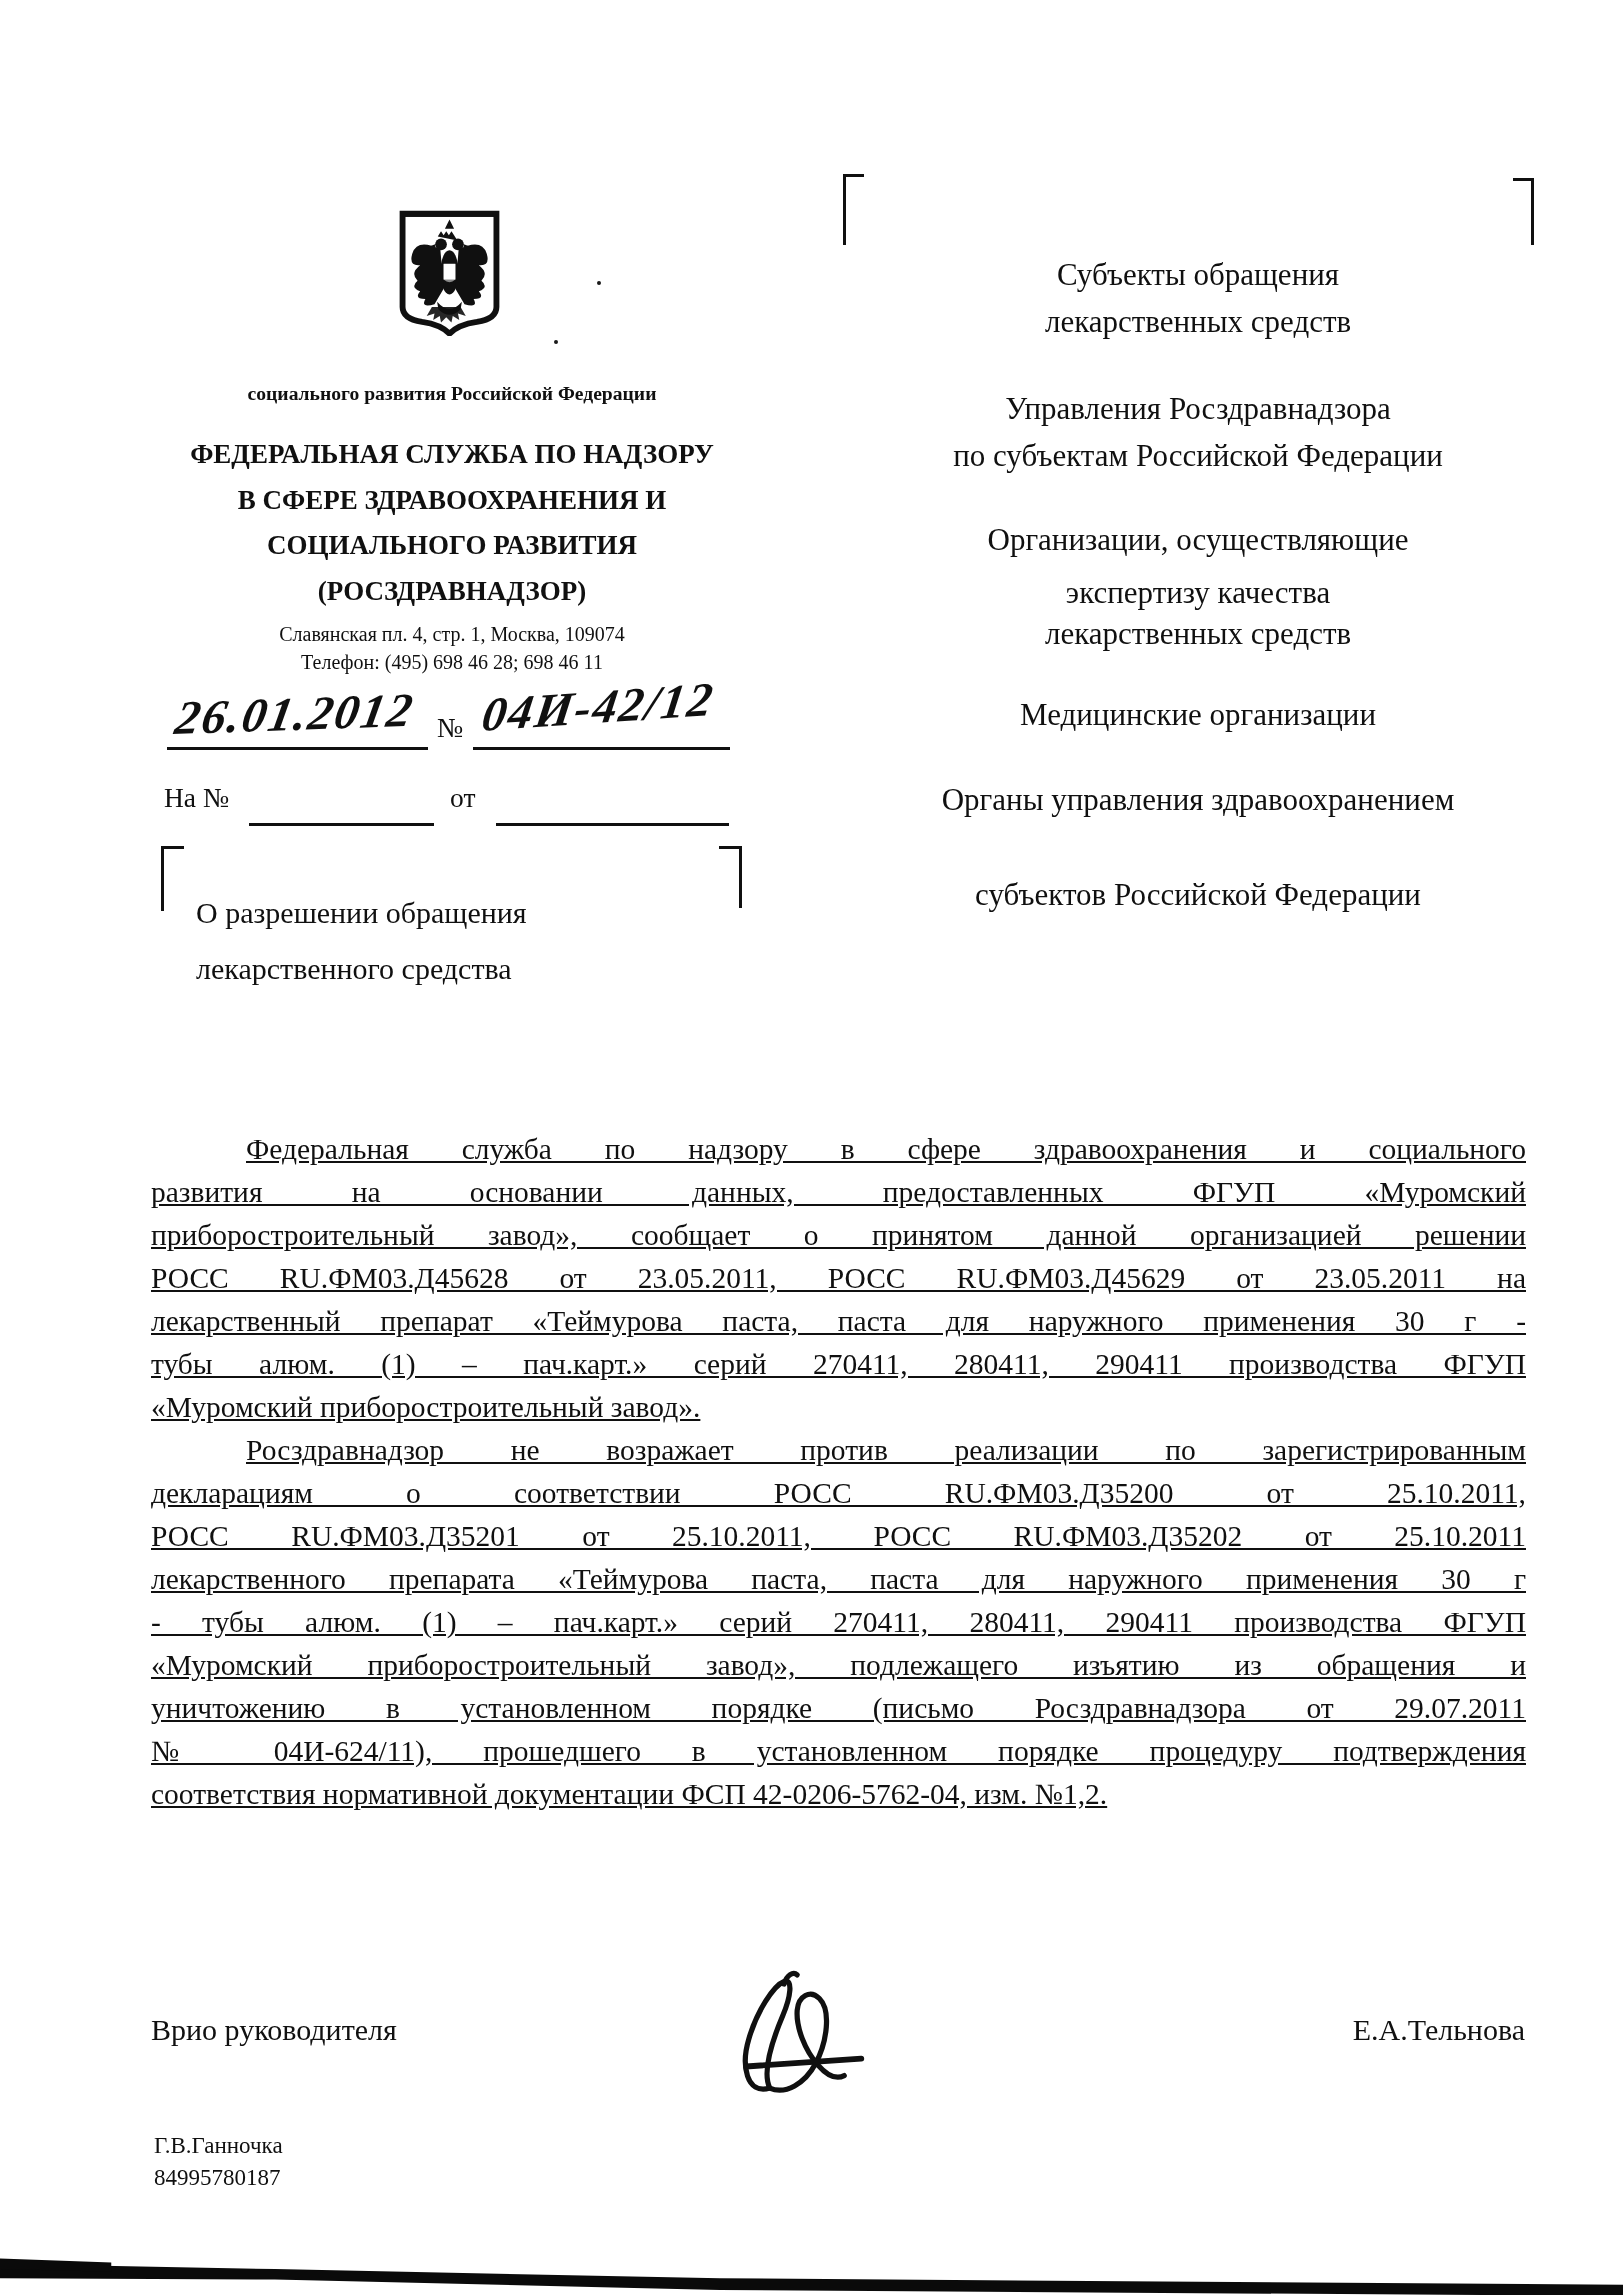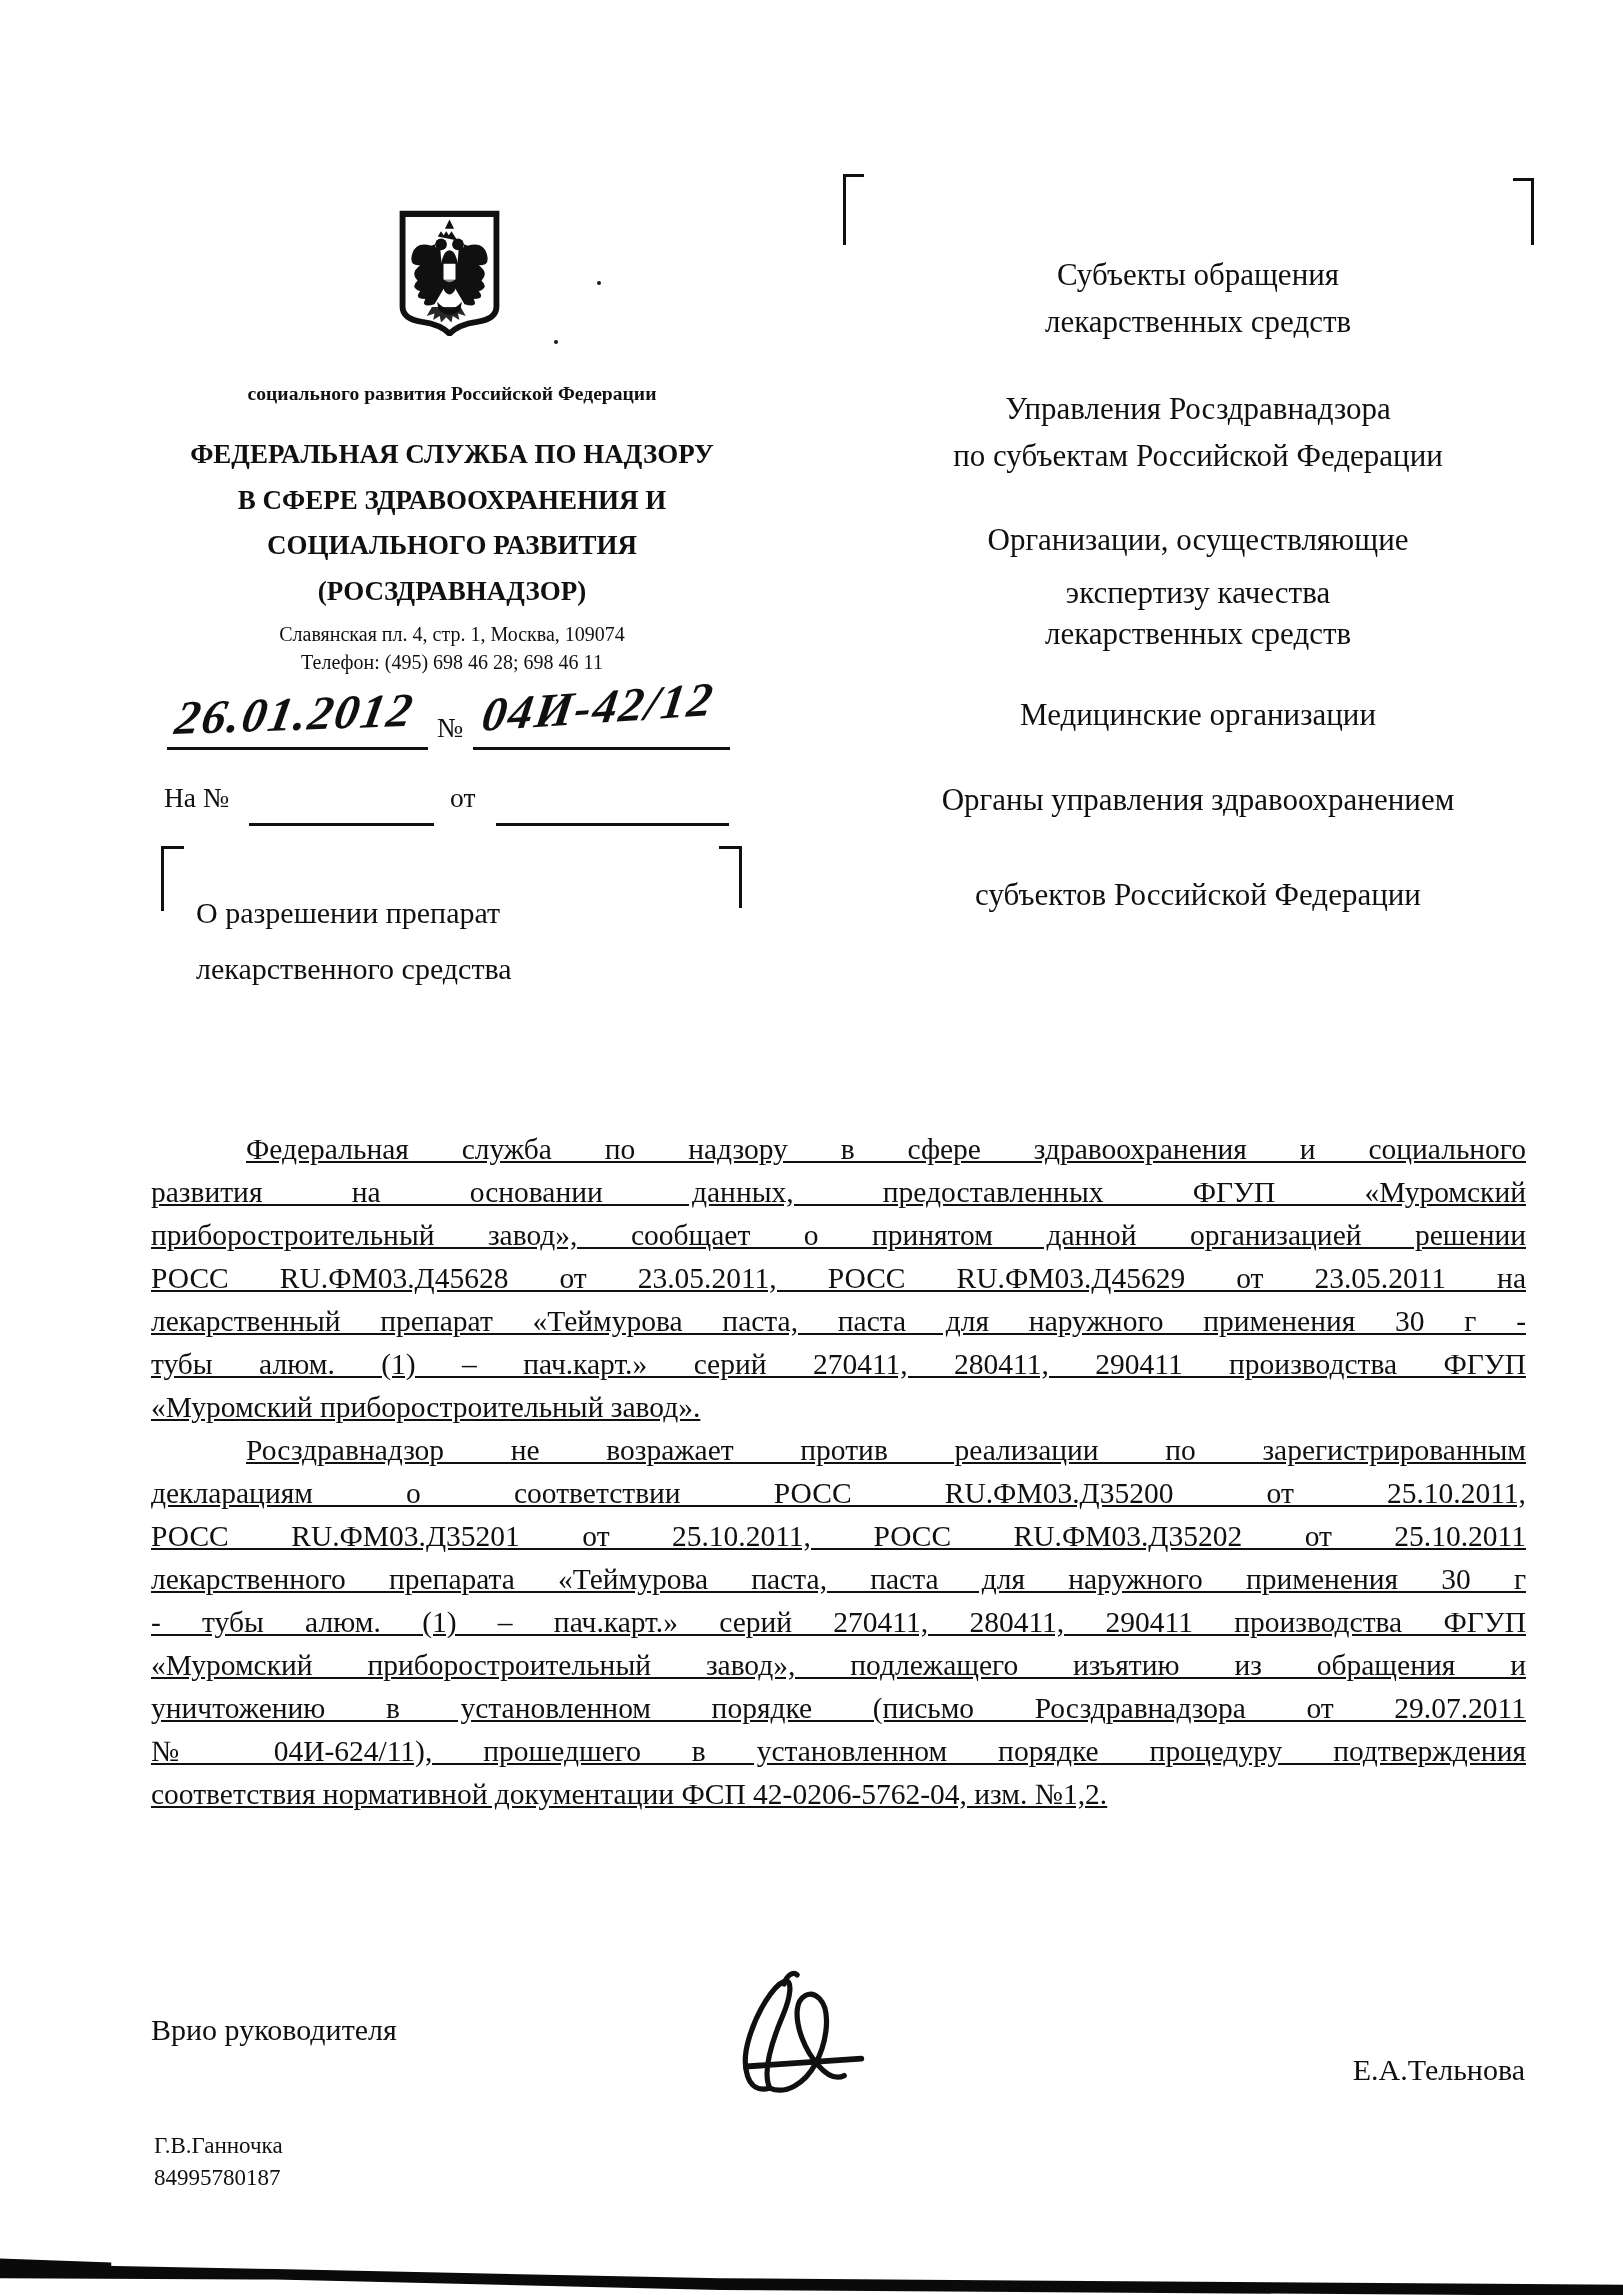--- a/index.html
+++ b/index.html
@@ -91,21 +91,21 @@
   <div class="uline" style="left:473px; top:747px; width:257px;"></div>
 
   <div class="reflabel" style="left:164px; top:782px;">На №</div>
   <div class="uline" style="left:249px; top:823px; width:185px;"></div>
   <div class="reflabel" style="left:450px; top:782px;">от</div>
   <div class="uline" style="left:496px; top:823px; width:233px;"></div>
 
   <div class="cmark tl" style="left:161px; top:846px; width:19.6px; height:62px;"></div>
   <div class="cmark tr" style="left:719px; top:846px; width:19.6px; height:59px;"></div>
 
-  <div class="abs subject" style="top:885px;">О разрешении препарат</div>
+  <div class="abs subject" style="top:885px;">О разрешении обращения</div>
   <div class="abs subject" style="top:941px;">лекарственного средства</div>
 
   <div class="cmark tl" style="left:843px; top:174px; width:18.3px; height:68px;"></div>
   <div class="cmark tr" style="left:1513px; top:178px; width:18.3px; height:64px;"></div>
 
   <div class="abs rc" style="top:251px;">Субъекты обращения</div>
   <div class="abs rc" style="top:298px;">лекарственных средств</div>
 
   <div class="abs rc" style="top:385px;">Управления Росздравнадзора</div>
   <div class="abs rc" style="top:432px;">по субъектам Российской Федерации</div>
@@ -142,21 +142,21 @@
 
   <svg class="abs" style="left:707px; top:1967px;" width="183" height="144" viewBox="0 0 280 220">
     <g fill="none" stroke="#101010" stroke-width="8" stroke-linecap="round">
       <path d="M96,185 C60,196 52,150 64,110 C76,68 102,28 118,22 C132,17 128,46 116,74 C100,112 84,160 96,185 Z"></path>
       <path d="M96,185 C120,196 150,178 166,148 C184,114 190,66 172,48 C158,34 140,44 138,66 C136,92 150,128 170,150 C184,166 198,172 210,166"></path>
       <path d="M118,26 C122,12 132,6 138,12"></path>
       <path d="M60,152 L236,140" stroke-width="9"></path>
     </g>
   </svg>
 
-  <div class="abs sig-name" style="top:2013px;margin-top:40px;">Е.А.Тельнова</div>
+  <div class="abs sig-name" style="top:2013px;">Е.А.Тельнова</div>
 
   <div class="abs footer-line" style="top:2131px;">Г.В.Ганночка</div>
   <div class="abs footer-line" style="top:2163px;">84995780187</div>
 
   <div class="speck" style="left:597px; top:281px;"></div>
   <div class="speck" style="left:554px; top:340px;"></div>
 
   <svg class="abs" style="left:0; top:2252px;" width="1623" height="44" viewBox="0 0 2480 67">
     <polygon points="0,18 420,26 1100,40 2480,50 2480,67 1100,58 420,42 0,40" fill="#0a0a0a"></polygon>
     <polygon points="0,10 170,16 170,30 0,26" fill="#0a0a0a"></polygon>

